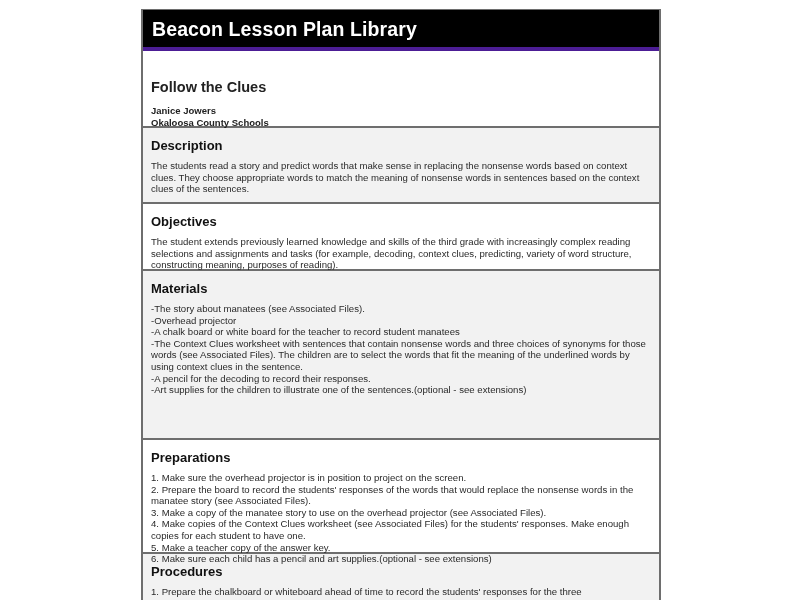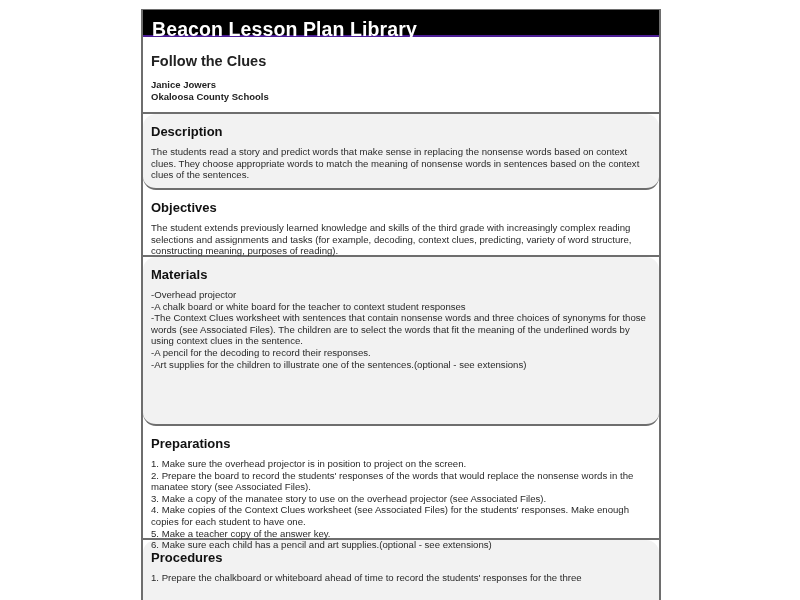--- a/index.html
+++ b/index.html
@@ -16,44 +16,44 @@
       position: absolute;
       left: 141px;
       top: 9px;
       width: 516px;
       border-left: 2px solid #6e6e6e;
       border-right: 2px solid #6e6e6e;
       border-top: 1px solid #6e6e6e;
     }
     .banner {
       background: #000000;
-      height: 27px;
-      border-bottom: 2px solid #4c1d95;
+      height: 41px;
+      border-bottom: 4px solid #4c1d95;
       box-sizing: border-box;
       padding: 8px 0 0 9px;
     }
     .banner-title {
       color: #ffffff;
       font-weight: bold;
       font-size: 19.5px;
       letter-spacing: 0.1px;
       margin: 0;
       line-height: 22px;
     }
     .section {
       border-bottom: 2px solid #6e6e6e;
       box-sizing: border-box;
       padding: 8px 8px 0 8px;
     }
     .section.white { background: #ffffff; }
-    .section.gray { background: #f2f2f2; border-radius: 13px; }
+    .section.gray { background: #f2f2f2; }
     .lesson-title {
       font-weight: bold;
       font-size: 14.5px;
-      margin: 8px 0 9px 0;
+      margin: 20px 0 9px 0;
       line-height: 17px;
     }
     .author {
       font-weight: bold;
       font-size: 9.5px;
       line-height: 12px;
       color: #222;
     }
     .section-heading {
       font-weight: bold;
@@ -90,22 +90,23 @@
   </div>
 
   <div class="section white" style="height:67px;">
     <div class="section-heading">Objectives</div>
     <div class="body-text">The student extends previously learned knowledge and skills of the third grade with increasingly complex reading selections and assignments and tasks (for example, decoding, context clues, predicting, variety of word structure, constructing meaning, purposes of reading).</div>
   </div>
 
   <div class="section gray" style="height:169px;">
     <div class="section-heading">Materials</div>
     <div class="body-text">
+      <span class="line">-The story about manatees (see Associated Files).</span>
       <span class="line">-Overhead projector</span>
-      <span class="line">-A chalk board or white board for the teacher to context student responses</span>
+      <span class="line">-A chalk board or white board for the teacher to record student manatees</span>
       <span class="line">-The Context Clues worksheet with sentences that contain nonsense words and three choices of synonyms for those words (see Associated Files). The children are to select the words that fit the meaning of the underlined words by using context clues in the sentence.</span>
       <span class="line">-A pencil for the decoding to record their responses.</span>
       <span class="line">-Art supplies for the children to illustrate one of the sentences.(optional - see extensions)</span>
     </div>
   </div>
 
   <div class="section white" style="height:114px;">
     <div class="section-heading">Preparations</div>
     <div class="body-text">
       <span class="line">1. Make sure the overhead projector is in position to project on the screen.</span>

